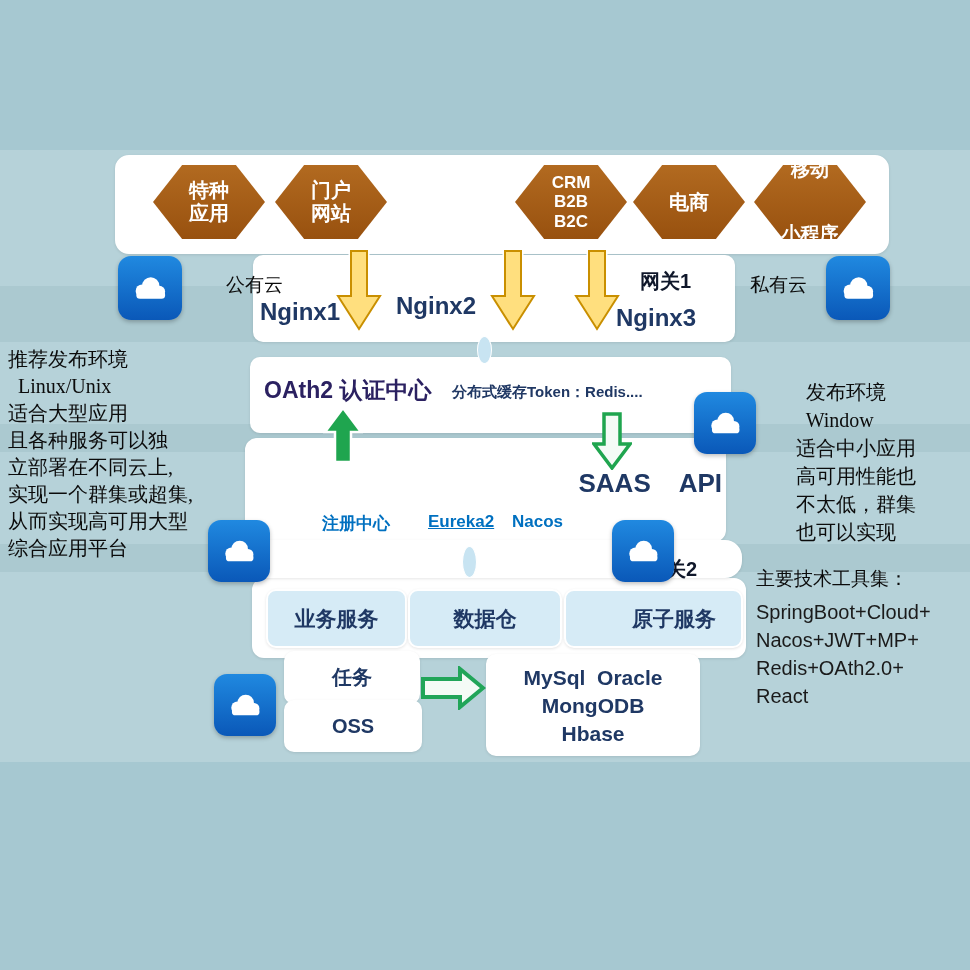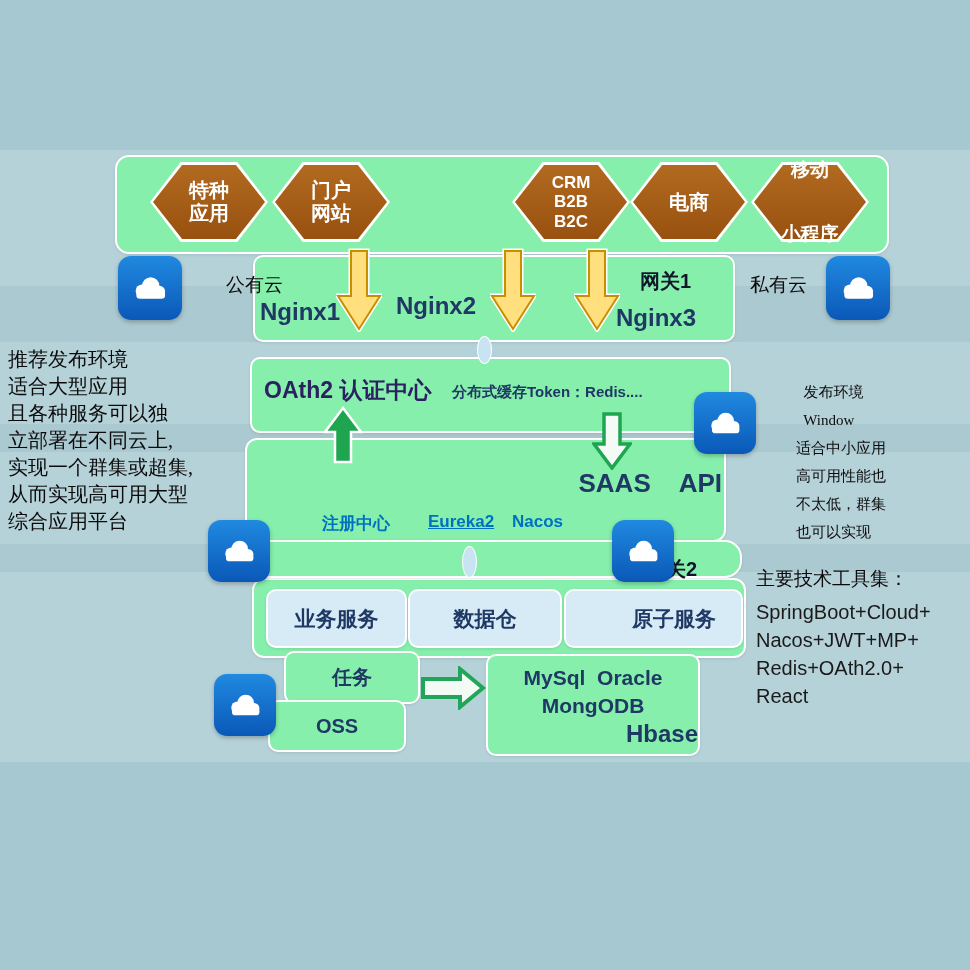--- a/index.html
+++ b/index.html
@@ -1,20 +1,20 @@
 <!DOCTYPE html>
 <html><head>
 <meta charset="utf-8">
 <style>
   html,body{margin:0;padding:0;}
   .canvas{position:relative;width:970px;height:970px;background:#a6c8d1;overflow:hidden;
           font-family:"Liberation Sans",sans-serif;}
   .band{position:absolute;left:0;top:150px;width:970px;height:612px;background:#b6d2d9;}
   .stripe{position:absolute;left:0;width:970px;background:rgba(70,110,125,0.09);}
-  .box{position:absolute;background:#86efac;border:2px solid #fff;border-radius:10px;
+  .box{position:absolute;background:#ffffff;border:2px solid #fff;border-radius:10px;
        box-shadow:0 1px 3px rgba(0,0,0,0.10);}
   .navy{color:#1f3864;font-weight:bold;}
   .green{color:#0f172a;font-weight:bold;}
   .blue{color:#0070c0;font-weight:bold;}
   .abs{position:absolute;}
   .hex{position:absolute;width:118px;height:80px;top:162px;z-index:3;}
   .hex-outer{position:absolute;inset:0;background:#fff;
      clip-path:polygon(26% 0,74% 0,100% 50%,74% 100%,26% 100%,0 50%);}
   .hex-inner{position:absolute;inset:3px;background:linear-gradient(180deg,#b26a20,#98510f);
      clip-path:polygon(26% 0,74% 0,100% 50%,74% 100%,26% 100%,0 50%);}
@@ -135,32 +135,32 @@
   <div class="box centered" style="left:408px;top:589px;width:150px;height:55px;background:#d6ebf6;">
     <span class="navy" style="font-size:21px;">数据仓</span>
   </div>
   <div class="box centered" style="left:564px;top:589px;width:134px;height:55px;background:#d6ebf6;padding-left:41px;">
     <span class="navy" style="font-size:21px;">原子服务</span>
   </div>
 
   <div class="box centered" style="left:284px;top:651px;width:132px;height:49px;">
     <span class="navy" style="font-size:20px;">任务</span>
   </div>
-  <div class="box centered" style="left:268px;top:700px;width:134px;height:48px;">
+  <div class="box centered" style="left:284px;top:700px;width:134px;height:48px;">
     <span class="navy" style="font-size:20px;">OSS</span>
   </div>
 
   <svg class="arrow" style="left:420px;top:666px;" width="66" height="44" viewBox="0 0 66 44">
     <polygon points="63,22 40,3 40,13 3,13 3,31 40,31 40,41" fill="#f4fbf6" stroke="#21a559" stroke-width="4"></polygon>
   </svg>
 
   <div class="box" style="left:486px;top:654px;width:210px;height:98px;">
     <div class="navy note-line" style="position:absolute;left:0;top:8px;width:100%;text-align:center;font-size:21px;line-height:28px;">MySql  Oracle</div>
     <div class="navy note-line" style="position:absolute;left:0;top:36px;width:100%;text-align:center;font-size:21px;line-height:28px;">MongODB</div>
-    <div class="navy note-line" style="position:absolute;left:0;top:64px;width:100%;text-align:right;font-size:24px;line-height:28px;">Hbase</div>
+    <div class="navy note-line" style="position:absolute;left:0;top:64px;width:100%;text-align:center;font-size:21px;line-height:28px;">Hbase</div>
   </div>
 
   <div class="cloud" style="left:118px;top:256px;width:64px;height:64px;">
     <svg width="46" height="46" viewBox="0 0 64 64">
         <g fill="#ffffff">
           <circle cx="21" cy="36" r="9"></circle>
           <circle cx="33" cy="29" r="12"></circle>
           <circle cx="45" cy="37" r="8"></circle>
           <rect x="13" y="36" width="40" height="11" rx="5"></rect>
         </g>
@@ -212,29 +212,30 @@
           <circle cx="21" cy="36" r="9"></circle>
           <circle cx="33" cy="29" r="12"></circle>
           <circle cx="45" cy="37" r="8"></circle>
           <rect x="13" y="36" width="40" height="11" rx="5"></rect>
         </g>
       </svg>
   </div>
 
   <div class="abs serif" style="left:8px;top:346px;width:240px;font-size:20px;line-height:27px;">
     <div class="note-line">推荐发布环境</div>
+    <div class="note-line">  Linux/Unix</div>
     <div class="note-line">适合大型应用</div>
     <div class="note-line">且各种服务可以独</div>
     <div class="note-line">立部署在不同云上,</div>
     <div class="note-line">实现一个群集或超集,</div>
     <div class="note-line">从而实现高可用大型</div>
     <div class="note-line">综合应用平台</div>
   </div>
 
-  <div class="abs serif" style="left:796px;top:378px;width:170px;font-size:15px;line-height:28px;">
+  <div class="abs serif" style="left:796px;top:378px;width:170px;font-size:20px;line-height:28px;">
     <div class="note-line">  发布环境</div>
     <div class="note-line">  Window</div>
     <div class="note-line">适合中小应用</div>
     <div class="note-line">高可用性能也</div>
     <div class="note-line">不太低，群集</div>
     <div class="note-line">也可以实现</div>
   </div>
 
   <div class="abs" style="left:756px;top:566px;width:210px;">
     <div class="serif" style="font-size:19px;margin-bottom:6px;">主要技术工具集：</div>

